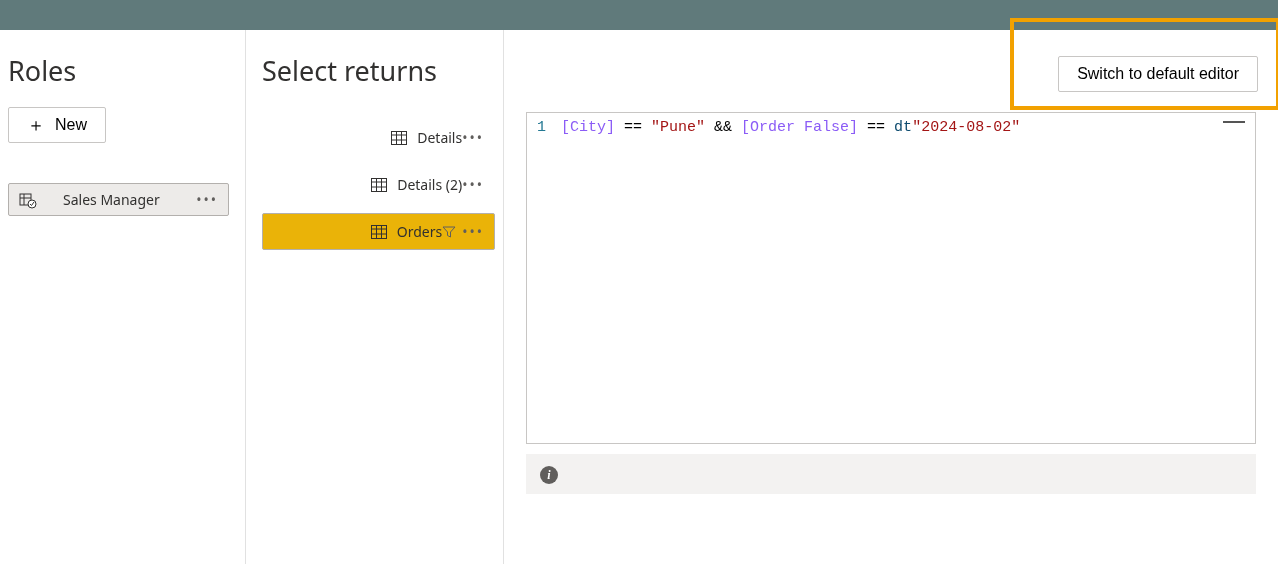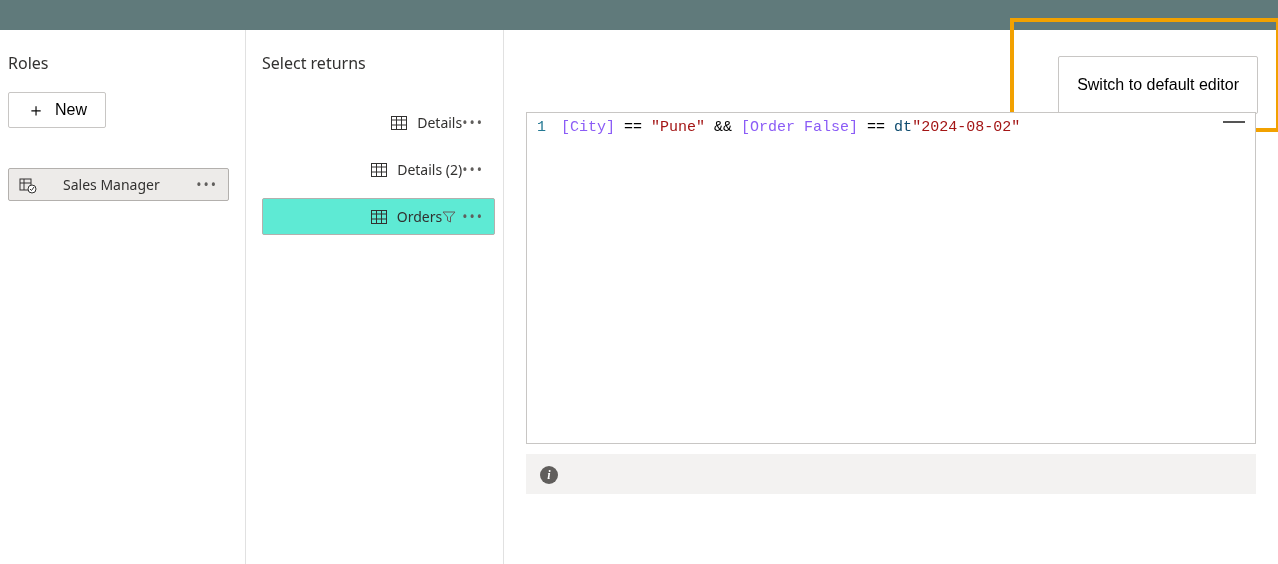--- a/index.html
+++ b/index.html
@@ -33,21 +33,21 @@
     border-right: 1px solid #e1e1e1;
     padding-left: 16px;
     padding-right: 8px;
   }
   .col.filter {
     flex: 1;
     padding: 16px 22px 0 22px;
     position: relative;
   }
   h2 {
-    font-size: 16px;
+    font-size: 27px;
     font-weight: 400;
     margin: 6px 0 18px 0;
     color: #323130;
   }
   .new-btn {
     display: inline-flex;
     align-items: center;
     gap: 10px;
     border: 1px solid #c8c6c4;
     background: #fff;
@@ -87,21 +87,21 @@
   .table-item {
     display: flex;
     align-items: center;
     justify-content: flex-end;
     padding: 8px 10px;
     margin-bottom: 10px;
     border: 1px solid transparent;
     border-radius: 2px;
   }
   .table-item.selected {
-    background: #5eead4;
+    background: #eab308;
     border: 1px solid #b3b0ad;
   }
   .table-left {
     display: flex;
     align-items: center;
     gap: 10px;
   }
   .table-right {
     display: flex;
     align-items: center;
@@ -111,21 +111,21 @@
   .switch-btn-wrapper {
     position: absolute;
     top: -12px;
     right: -2px;
     border: 4px solid #f2a100;
     padding: 34px 18px 14px 44px;
   }
   .switch-btn {
     background: #fff;
     border: 1px solid #c8c6c4;
-    padding: 19px 18px;
+    padding: 8px 18px;
     font-size: 16px;
     cursor: pointer;
     border-radius: 2px;
   }
   .apply-cancel {
     position: absolute;
     top: 106px;
     right: 28px;
     display: flex;
     gap: 18px;

